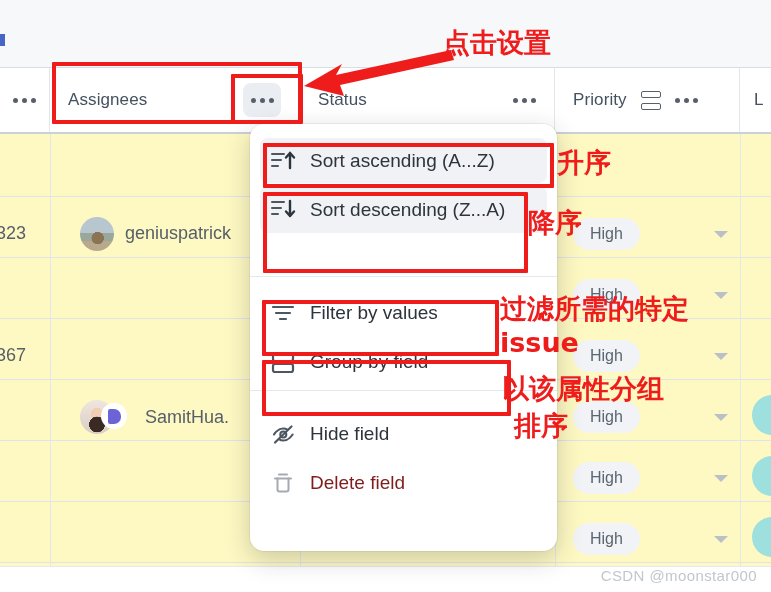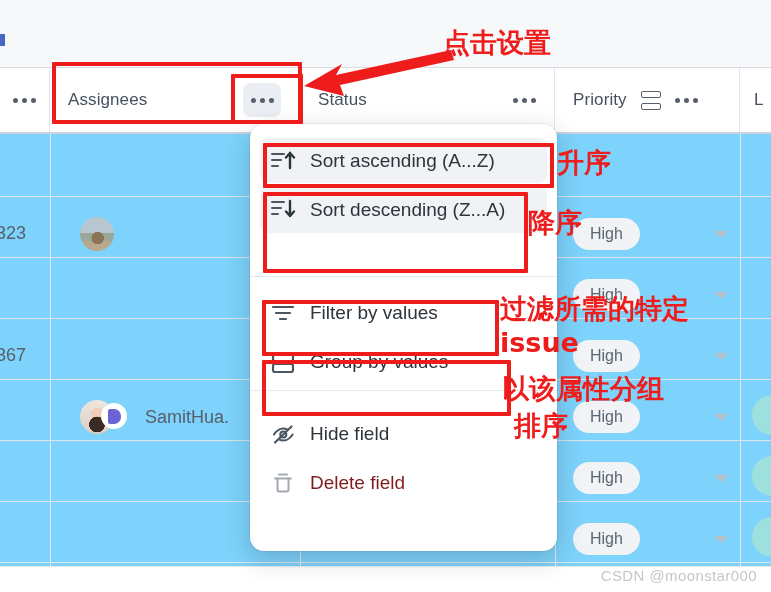--- a/index.html
+++ b/index.html
@@ -32,21 +32,21 @@
     left: 0px; top: 34px;
     width: 5px; height: 12px;
     background: #4a66c4;
   }
 
   
   .table {
     position: absolute;
     left: 0; top: 68px;
     width: 771px; height: 498px;
-    background: #7dd3fc;
+    background: #fef9c3;
   }
   .hdr-row {
     position: absolute;
     left: 0; top: 0;
     width: 771px; height: 66px;
     background: #ffffff;
     border-bottom: 2px solid #c9d1d9;
     box-sizing: border-box;
   }
   .hdr-cell {
@@ -315,20 +315,21 @@
     <div class="grid-line-h" style="top:128px;"></div>
     <div class="grid-line-h" style="top:189px;"></div>
     <div class="grid-line-h" style="top:250px;"></div>
     <div class="grid-line-h" style="top:311px;"></div>
     <div class="grid-line-h" style="top:372px;"></div>
     <div class="grid-line-h" style="top:433px;"></div>
     <div class="grid-line-h" style="top:494px;"></div>
 
     <div class="cell-text" style="left:-4px; top:155px;">323</div>
     <div class="avatar a1" style="left:80px; top:149px;"></div>
+    <div class="cell-text" style="left:125px; top:155px;">geniuspatrick</div>
     <div class="pill" style="left:573px; top:150px;">High</div>
     <div class="caret" style="left:714px; top:163px;"></div>
 
     <div class="pill" style="left:573px; top:211px;">High</div>
     <div class="caret" style="left:714px; top:224px;"></div>
 
     <div class="cell-text" style="left:-4px; top:277px;">367</div>
     <div class="pill" style="left:573px; top:272px;">High</div>
     <div class="caret" style="left:714px; top:285px;"></div>
 
@@ -385,21 +386,21 @@
       <span>Filter by values</span>
     </div>
 
     <div class="menu-item" style="top:215px;">
       <span class="mi-icon">
         <svg width="26" height="27" viewBox="0 0 26 27" fill="none">
           <rect x="3" y="5" width="20" height="8" rx="2" stroke="#4d5761" stroke-width="2.2"></rect>
           <rect x="3" y="16" width="20" height="8" rx="2" stroke="#4d5761" stroke-width="2.2"></rect>
         </svg>
       </span>
-      <span>Group by values</span>
+      <span>Group by field</span>
     </div>
 
     <div class="menu-divider" style="top:266px;"></div>
 
     <div class="menu-item" style="top:287px;">
       <span class="mi-icon">
         <svg width="26" height="27" viewBox="0 0 26 27" fill="none">
           <path d="M4 14.5s3.7-6 9.3-6c1.5 0 2.9.4 4.1 1.1M22.6 14.5s-3.7 6-9.3 6c-1.6 0-3-.4-4.2-1.1" stroke="#4d5761" stroke-width="2.1" stroke-linecap="round"></path>
           <circle cx="13.3" cy="14.5" r="3" stroke="#4d5761" stroke-width="2.1"></circle>
           <path d="M5 22.5L21.5 6.5" stroke="#4d5761" stroke-width="2.2" stroke-linecap="round"></path>

